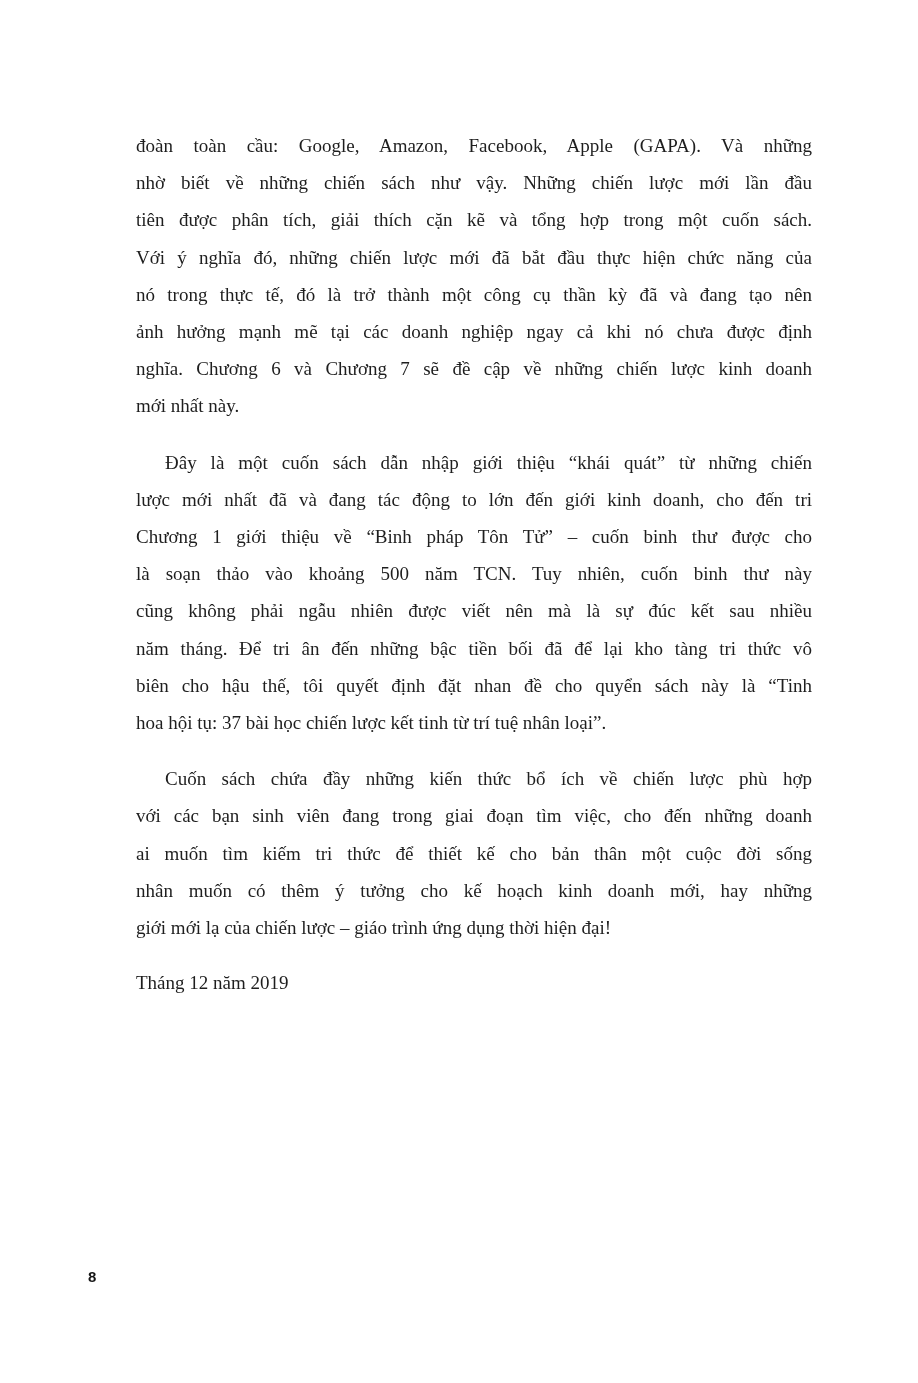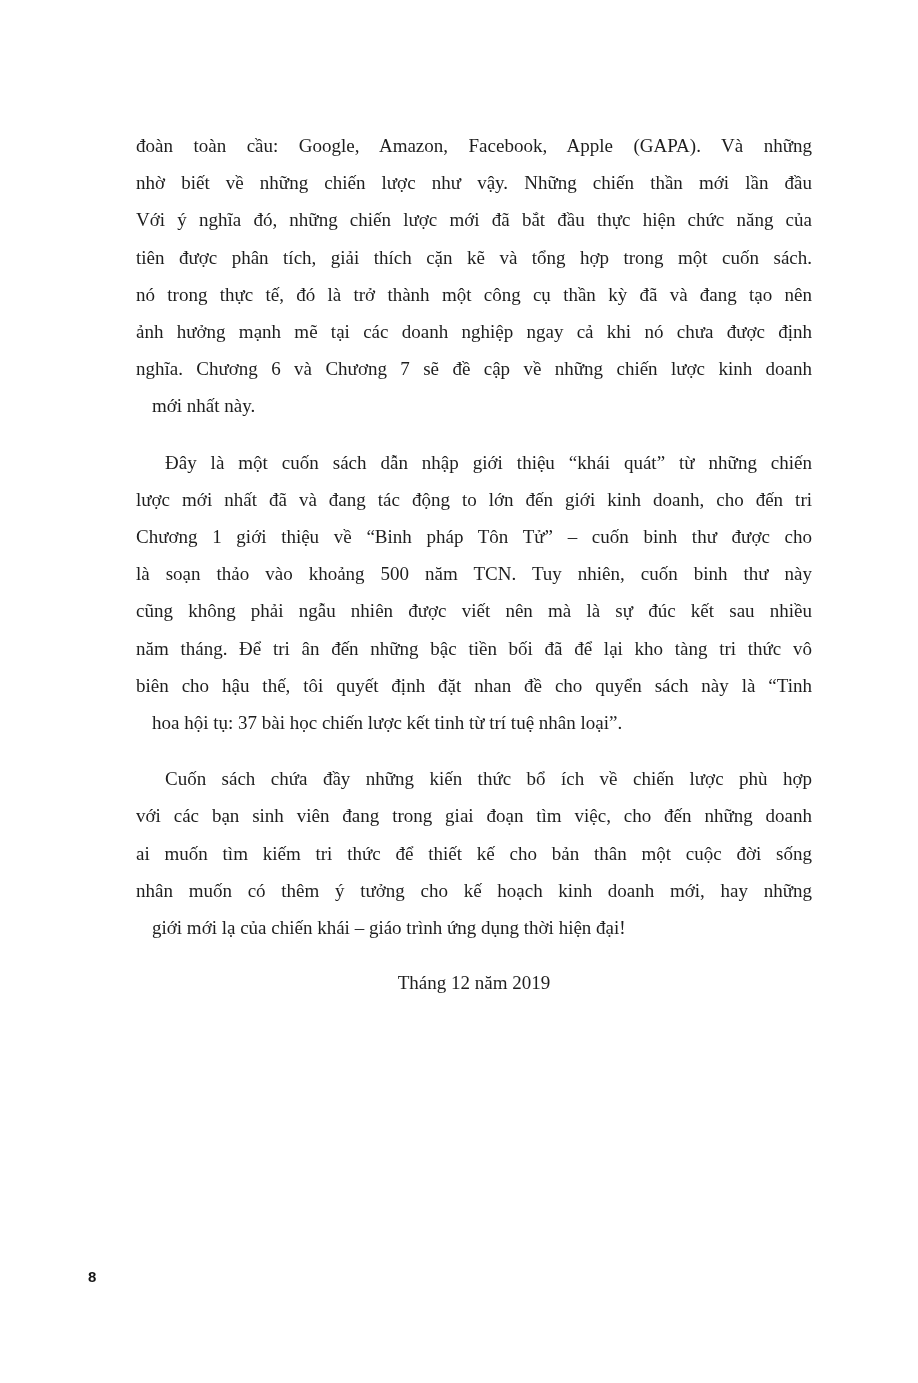--- a/index.html
+++ b/index.html
@@ -29,51 +29,50 @@
     margin: 0 0 19px 0;
     padding: 0;
   }
   .jline {
     text-align: justify;
     text-align-last: justify;
     white-space: normal;
   }
   .jline.lastline {
     text-align-last: left;
-    margin-left: 16px;
   }
   .jline.indent {
     padding-left: 29px;
   }
   .signature {
     margin-top: 14px;
-    text-align: center;
+    text-align: left;
     line-height: 36px;
   }
   .pagenum {
     position: absolute;
     left: 88px;
     top: 1268px;
     font-family: "Liberation Sans", "DejaVu Sans", sans-serif;
     font-weight: 700;
     font-size: 15px;
     color: #141414;
   }
 </style>
 </head>
 <body>
 
 <div class="page">
   <div class="textblock">
 
     <div class="para">
       <div class="jline">đoàn toàn cầu: Google, Amazon, Facebook, Apple (GAPA). Và những</div>
-      <div class="jline">nhờ biết về những chiến lược như vậy. Những chiến thần mới lần đầu</div>
+      <div class="jline">nhờ biết về những chiến sách như vậy. Những chiến lược mới lần đầu</div>
+      <div class="jline">tiên được phân tích, giải thích cặn kẽ và tổng hợp trong một cuốn sách.</div>
       <div class="jline">Với ý nghĩa đó, những chiến lược mới đã bắt đầu thực hiện chức năng của</div>
-      <div class="jline">tiên được phân tích, giải thích cặn kẽ và tổng hợp trong một cuốn sách.</div>
       <div class="jline">nó trong thực tế, đó là trở thành một công cụ thần kỳ đã và đang tạo nên</div>
       <div class="jline">ảnh hưởng mạnh mẽ tại các doanh nghiệp ngay cả khi nó chưa được định</div>
       <div class="jline">nghĩa. Chương 6 và Chương 7 sẽ đề cập về những chiến lược kinh doanh</div>
       <div class="jline lastline">mới nhất này.</div>
     </div>
 
     <div class="para">
       <div class="jline indent">Đây là một cuốn sách dẫn nhập giới thiệu “khái quát” từ những chiến</div>
       <div class="jline">lược mới nhất đã và đang tác động to lớn đến giới kinh doanh, cho đến tri</div>
       <div class="jline">Chương 1 giới thiệu về “Binh pháp Tôn Tử” – cuốn binh thư được cho</div>
@@ -82,21 +81,21 @@
       <div class="jline">năm tháng. Để tri ân đến những bậc tiền bối đã để lại kho tàng tri thức vô</div>
       <div class="jline">biên cho hậu thế, tôi quyết định đặt nhan đề cho quyển sách này là “Tinh</div>
       <div class="jline lastline">hoa hội tụ: 37 bài học chiến lược kết tinh từ trí tuệ nhân loại”.</div>
     </div>
 
     <div class="para">
       <div class="jline indent">Cuốn sách chứa đầy những kiến thức bổ ích về chiến lược phù hợp</div>
       <div class="jline">với các bạn sinh viên đang trong giai đoạn tìm việc, cho đến những doanh</div>
       <div class="jline">ai muốn tìm kiếm tri thức để thiết kế cho bản thân một cuộc đời sống</div>
       <div class="jline">nhân muốn có thêm ý tưởng cho kế hoạch kinh doanh mới, hay những</div>
-      <div class="jline lastline">giới mới lạ của chiến khái – giáo trình ứng dụng thời hiện đại!</div>
+      <div class="jline lastline">giới mới lạ của chiến lược – giáo trình ứng dụng thời hiện đại!</div>
     </div>
 
     <div class="signature">
       <div>Tháng 12 năm 2019</div>
     </div>
 
   </div>
 
   <div class="pagenum">8</div>
 </div>

